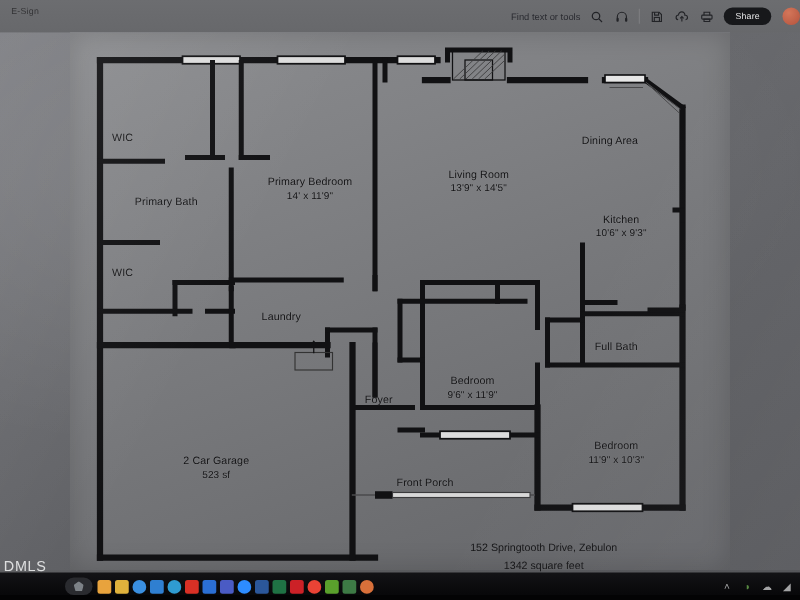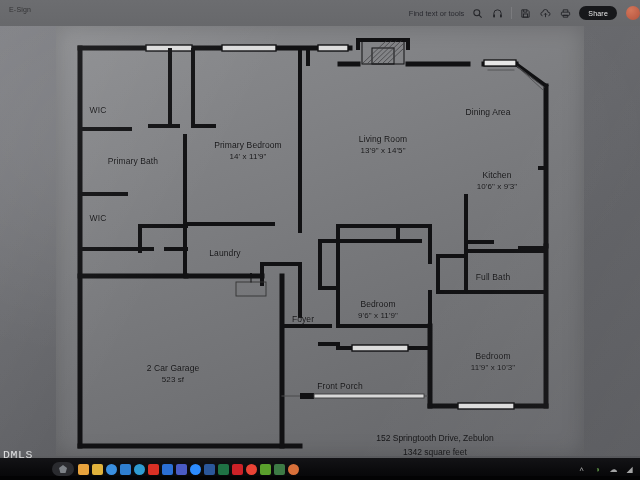--- a/index.html
+++ b/index.html
@@ -86,21 +86,20 @@
   #caption{
     position:absolute;left:330px;top:405px;width:210px;
     text-align:center;color:#141416;font-size:8.5px;line-height:14px;
   }
 
   
   #dmls{
     position:absolute;left:3px;top:448px;
     color:#e8e9ea;font-size:11.5px;letter-spacing:.6px;
     opacity:.92;
-    font-family:Liberation Mono, monospace;
   }
 
   
   #taskbar{
     position:absolute;left:0;top:458px;width:640px;height:22px;
     background:linear-gradient(180deg,#131316 0%,#0a0a0c 60%,#060608 100%);
     display:flex;align-items:center;
   }
   #tb-left{position:absolute;left:78px;top:0;height:22px;display:flex;align-items:center;gap:3px;}
   .tbicon{width:11px;height:11px;border-radius:2px;display:block;}

